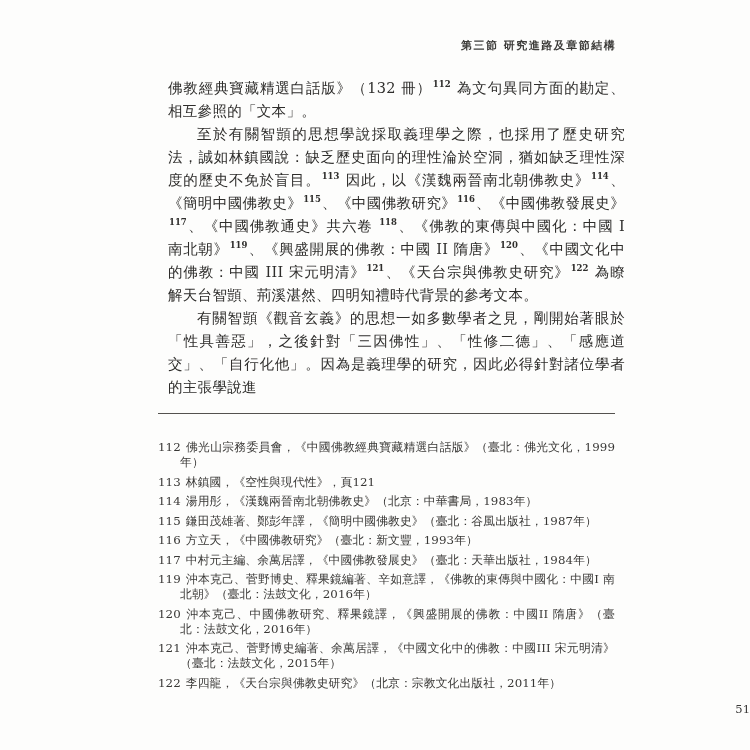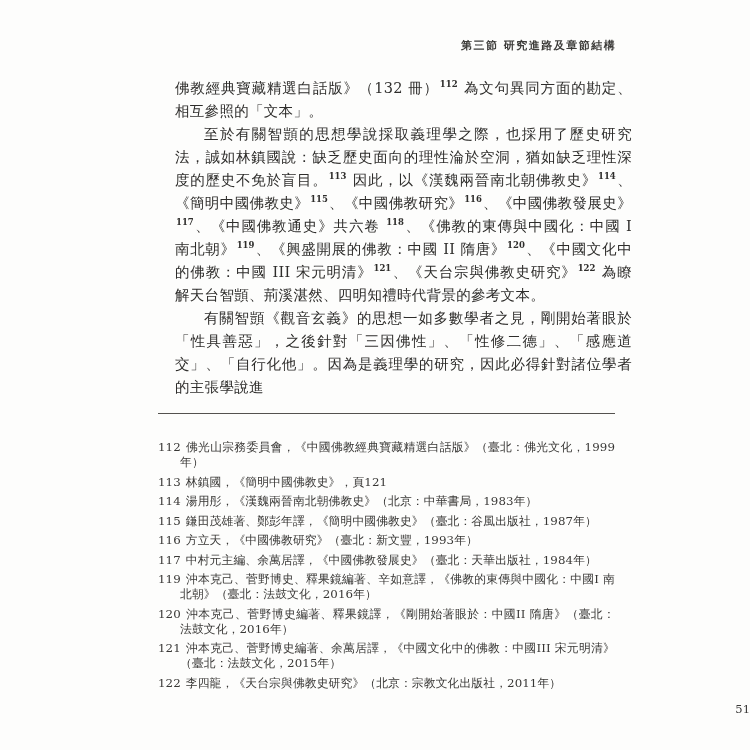--- a/index.html
+++ b/index.html
@@ -20,21 +20,21 @@
     top: 38px; left: 461px;
     font-family: "DejaVu Sans", sans-serif;
     font-size: 11px;
     font-weight: bold;
     color: #3d3c3a;
     letter-spacing: 1.5px;
     white-space: nowrap;
   }
   .body-text {
     position: absolute;
-    top: 77px; left: 175px;
+    top: 77px; left: 168px;
     width: 457px;
     font-size: 14.5px;
     line-height: 23px;
     letter-spacing: 0.3px;
     text-align: justify;
   }
   .body-text p { margin: 0; }
   .body-text p.indent { text-indent: 2em; }
   .body-text sup {
     font-size: 8.5px;
@@ -88,39 +88,39 @@
     <p class="indent">有關智顗《觀音玄義》的思想一如多數學者之見，剛開始著眼於「性具善惡」，之後針對「三因佛性」、「性修二德」、「感應道交」、「自行化他」。因為是義理學的研究，因此必得針對諸位學者的主張學說進</p>
   </div>
 
   <div class="divider"></div>
 
   <div class="footnotes">
     <div class="footnote">
       <span class="fn-num">112</span><span class="fn-text">佛光山宗務委員會，《中國佛教經典寶藏精選白話版》（臺北：佛光文化，1999年）</span>
     </div>
     <div class="footnote">
-      <span class="fn-num">113</span><span class="fn-text">林鎮國，《簡明中國佛教史》，頁121</span>
+      <span class="fn-num">113</span><span class="fn-text">林鎮國，《空性與現代性》，頁121</span>
     </div>
     <div class="footnote">
       <span class="fn-num">114</span><span class="fn-text">湯用彤，《漢魏兩晉南北朝佛教史》（北京：中華書局，1983年）</span>
     </div>
     <div class="footnote">
       <span class="fn-num">115</span><span class="fn-text">鎌田茂雄著、鄭彭年譯，《簡明中國佛教史》（臺北：谷風出版社，1987年）</span>
     </div>
     <div class="footnote">
       <span class="fn-num">116</span><span class="fn-text">方立天，《中國佛教研究》（臺北：新文豐，1993年）</span>
     </div>
     <div class="footnote">
       <span class="fn-num">117</span><span class="fn-text">中村元主編、余萬居譯，《中國佛教發展史》（臺北：天華出版社，1984年）</span>
     </div>
     <div class="footnote">
       <span class="fn-num">119</span><span class="fn-text">沖本克己、菅野博史、釋果鏡編著、辛如意譯，《佛教的東傳與中國化：中國I 南北朝》（臺北：法鼓文化，2016年）</span>
     </div>
     <div class="footnote">
-      <span class="fn-num">120</span><span class="fn-text">沖本克己、菅野博史編著、釋果鏡譯，《剛開始著眼於：中國II 隋唐》（臺北：法鼓文化，2016年）</span>
+      <span class="fn-num">120</span><span class="fn-text">沖本克己、中國佛教研究、釋果鏡譯，《興盛開展的佛教：中國II 隋唐》（臺北：法鼓文化，2016年）</span>
     </div>
     <div class="footnote">
       <span class="fn-num">121</span><span class="fn-text">沖本克己、菅野博史編著、余萬居譯，《中國文化中的佛教：中國III 宋元明清》（臺北：法鼓文化，2015年）</span>
     </div>
     <div class="footnote">
       <span class="fn-num">122</span><span class="fn-text">李四龍，《天台宗與佛教史研究》（北京：宗教文化出版社，2011年）</span>
     </div>
   </div>
 
   <div class="page-number">51</div>

